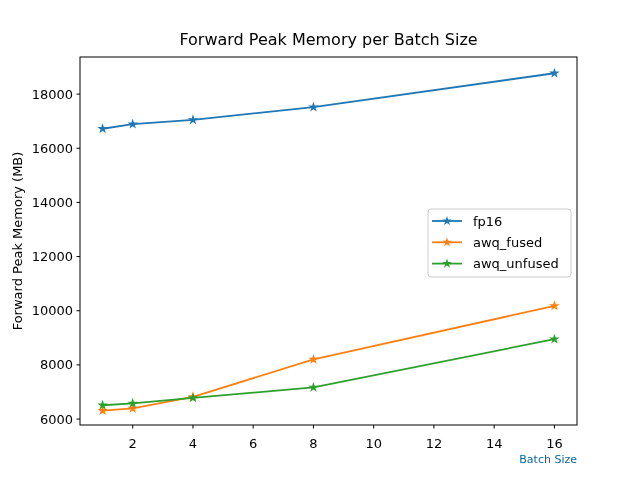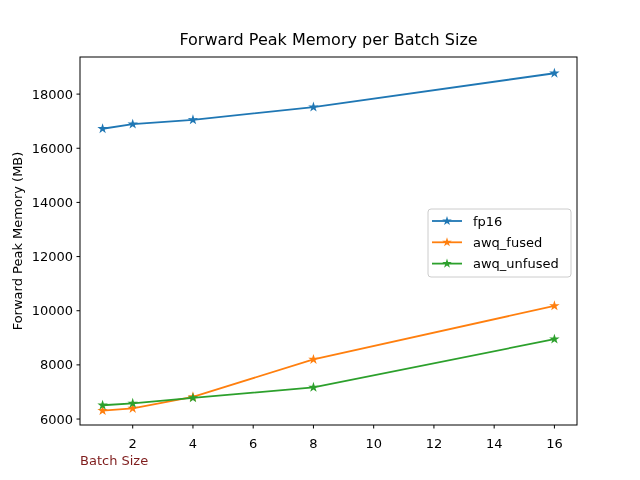--- a/index.html
+++ b/index.html
@@ -23,23 +23,23 @@
     text-align: center;
     font-size: 16px;
     color: #000000;
     white-space: nowrap;
   }
   .x-axis-label {
     position: absolute;
     left: 80px;
     top: 453px;
     width: 497px;
-    text-align: left;
-    font-size: 13px;
-    color: #7f1d1d;
+    text-align: right;
+    font-size: 11px;
+    color: #0369a1;
     white-space: nowrap;
   }
   .y-axis-label {
     position: absolute;
     left: 17px;
     top: 241px;
     transform: translate(-50%, -50%) rotate(-90deg);
     font-size: 13px;
     color: #000000;
     white-space: nowrap;

